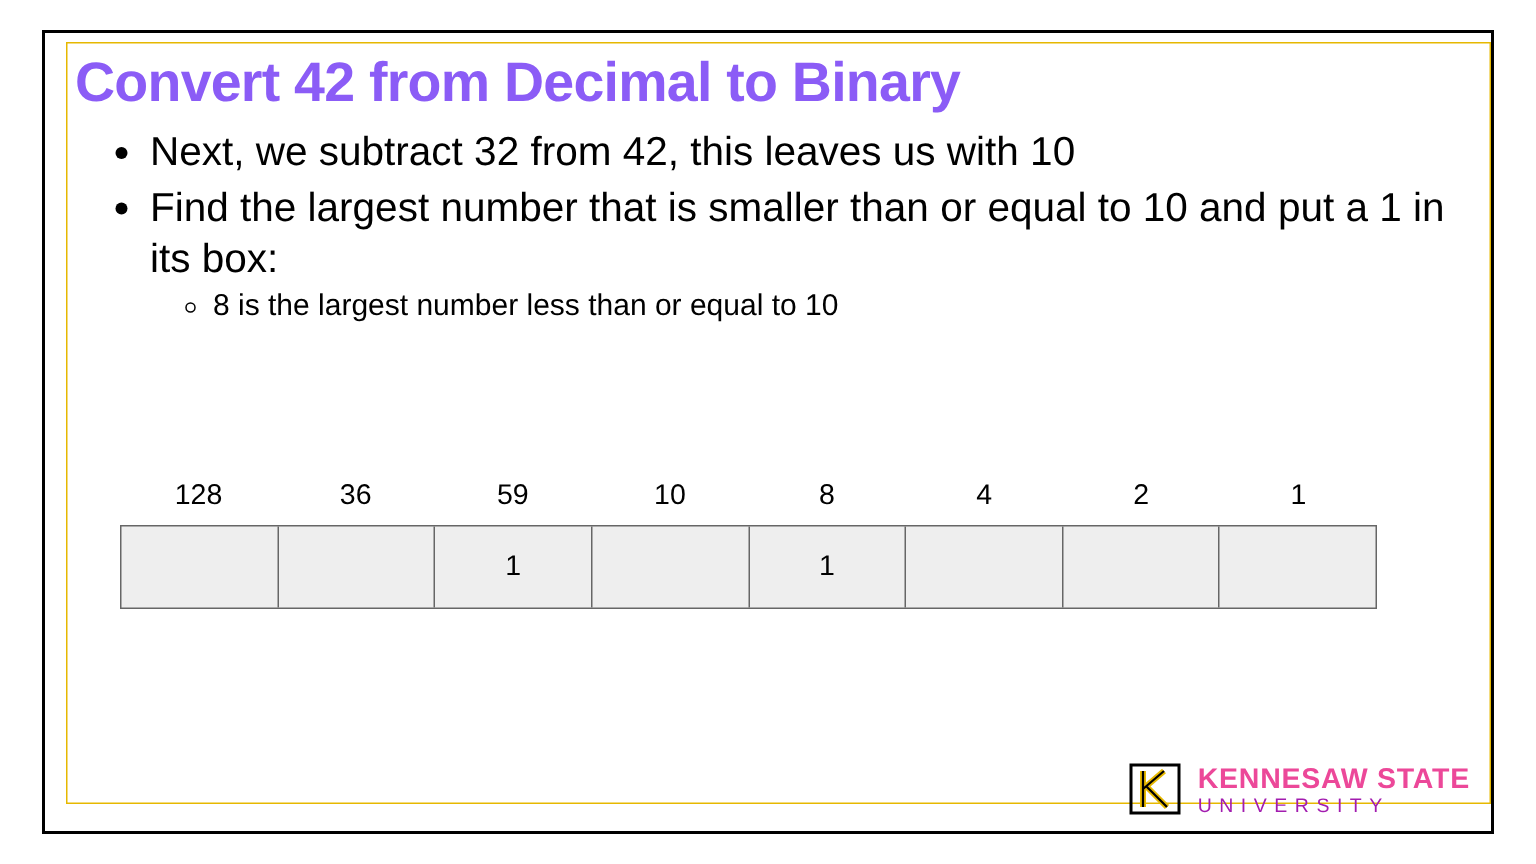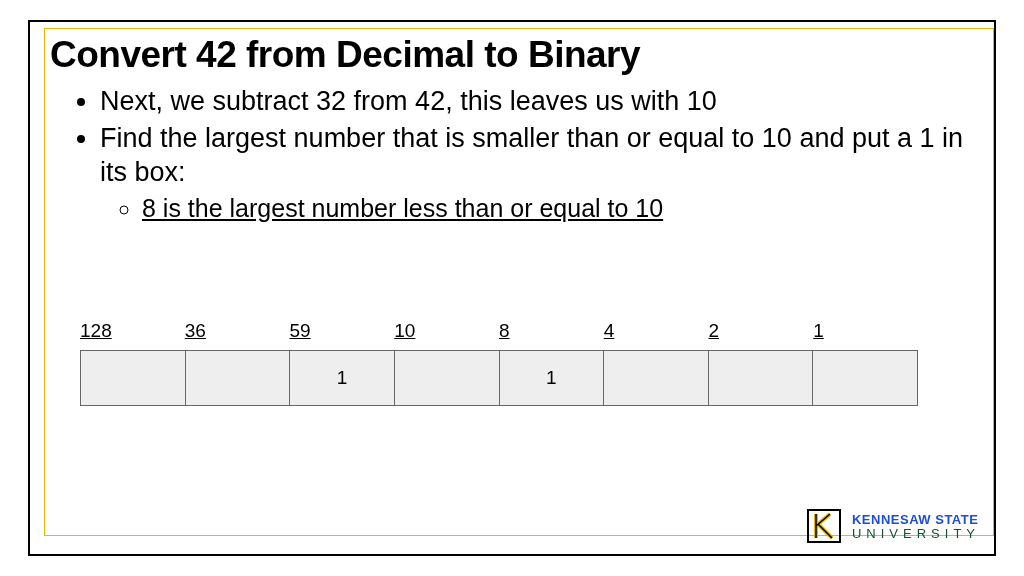--- a/index.html
+++ b/index.html
@@ -29,57 +29,56 @@
     .content {
       position: absolute;
       left: 50px;
       top: 34px;
       right: 48px;
       bottom: 48px;
     }
     .title {
       font-size: 37px;
       font-weight: bold;
-      color: #000000;
+      color: #8b5cf6;
       margin-bottom: 8px;
       letter-spacing: -0.5px;
     }
     ul.outer {
       list-style: disc;
       padding-left: 50px;
       font-size: 27px;
       color: #000;
       line-height: 1.28;
     }
     ul.outer > li {
       margin-bottom: 2px;
     }
     ul.inner {
       list-style: circle;
       padding-left: 42px;
-      font-size: 25px;
+      font-size: 20px;
       margin-top: 2px;
-      text-decoration: underline;
     }
     .table-area {
       position: absolute;
       left: 30px;
       right: 58px;
       top: 286px;
     }
     .labels {
       display: flex;
       width: 100%;
       margin-bottom: 8px;
     }
     .labels > div {
       flex: 1;
+      text-align: center;
       font-size: 19px;
       color: #000;
-      text-decoration: underline;
     }
     .boxes {
       display: flex;
       width: 100%;
       border: 1px solid #666;
       background: #eeeeee;
     }
     .boxes > div {
       flex: 1;
       height: 54px;
@@ -104,29 +103,29 @@
     .logo-icon {
       width: 40px;
       height: 40px;
     }
     .logo-text {
       display: flex;
       flex-direction: column;
       line-height: 1;
     }
     .logo-line1 {
-      font-size: 13px;
+      font-size: 19px;
       font-weight: bold;
       letter-spacing: 0.5px;
-      color: #1d4ed8;
+      color: #ec4899;
     }
     .logo-line2 {
       font-size: 13px;
       letter-spacing: 5px;
-      color: #14532d;
+      color: #a21caf;
       margin-top: 1px;
     }
   </style>
 </head>
 <body>
 
 <div class="outer-border"></div>
 <div class="inner-border"></div>
 
 <div class="content">

